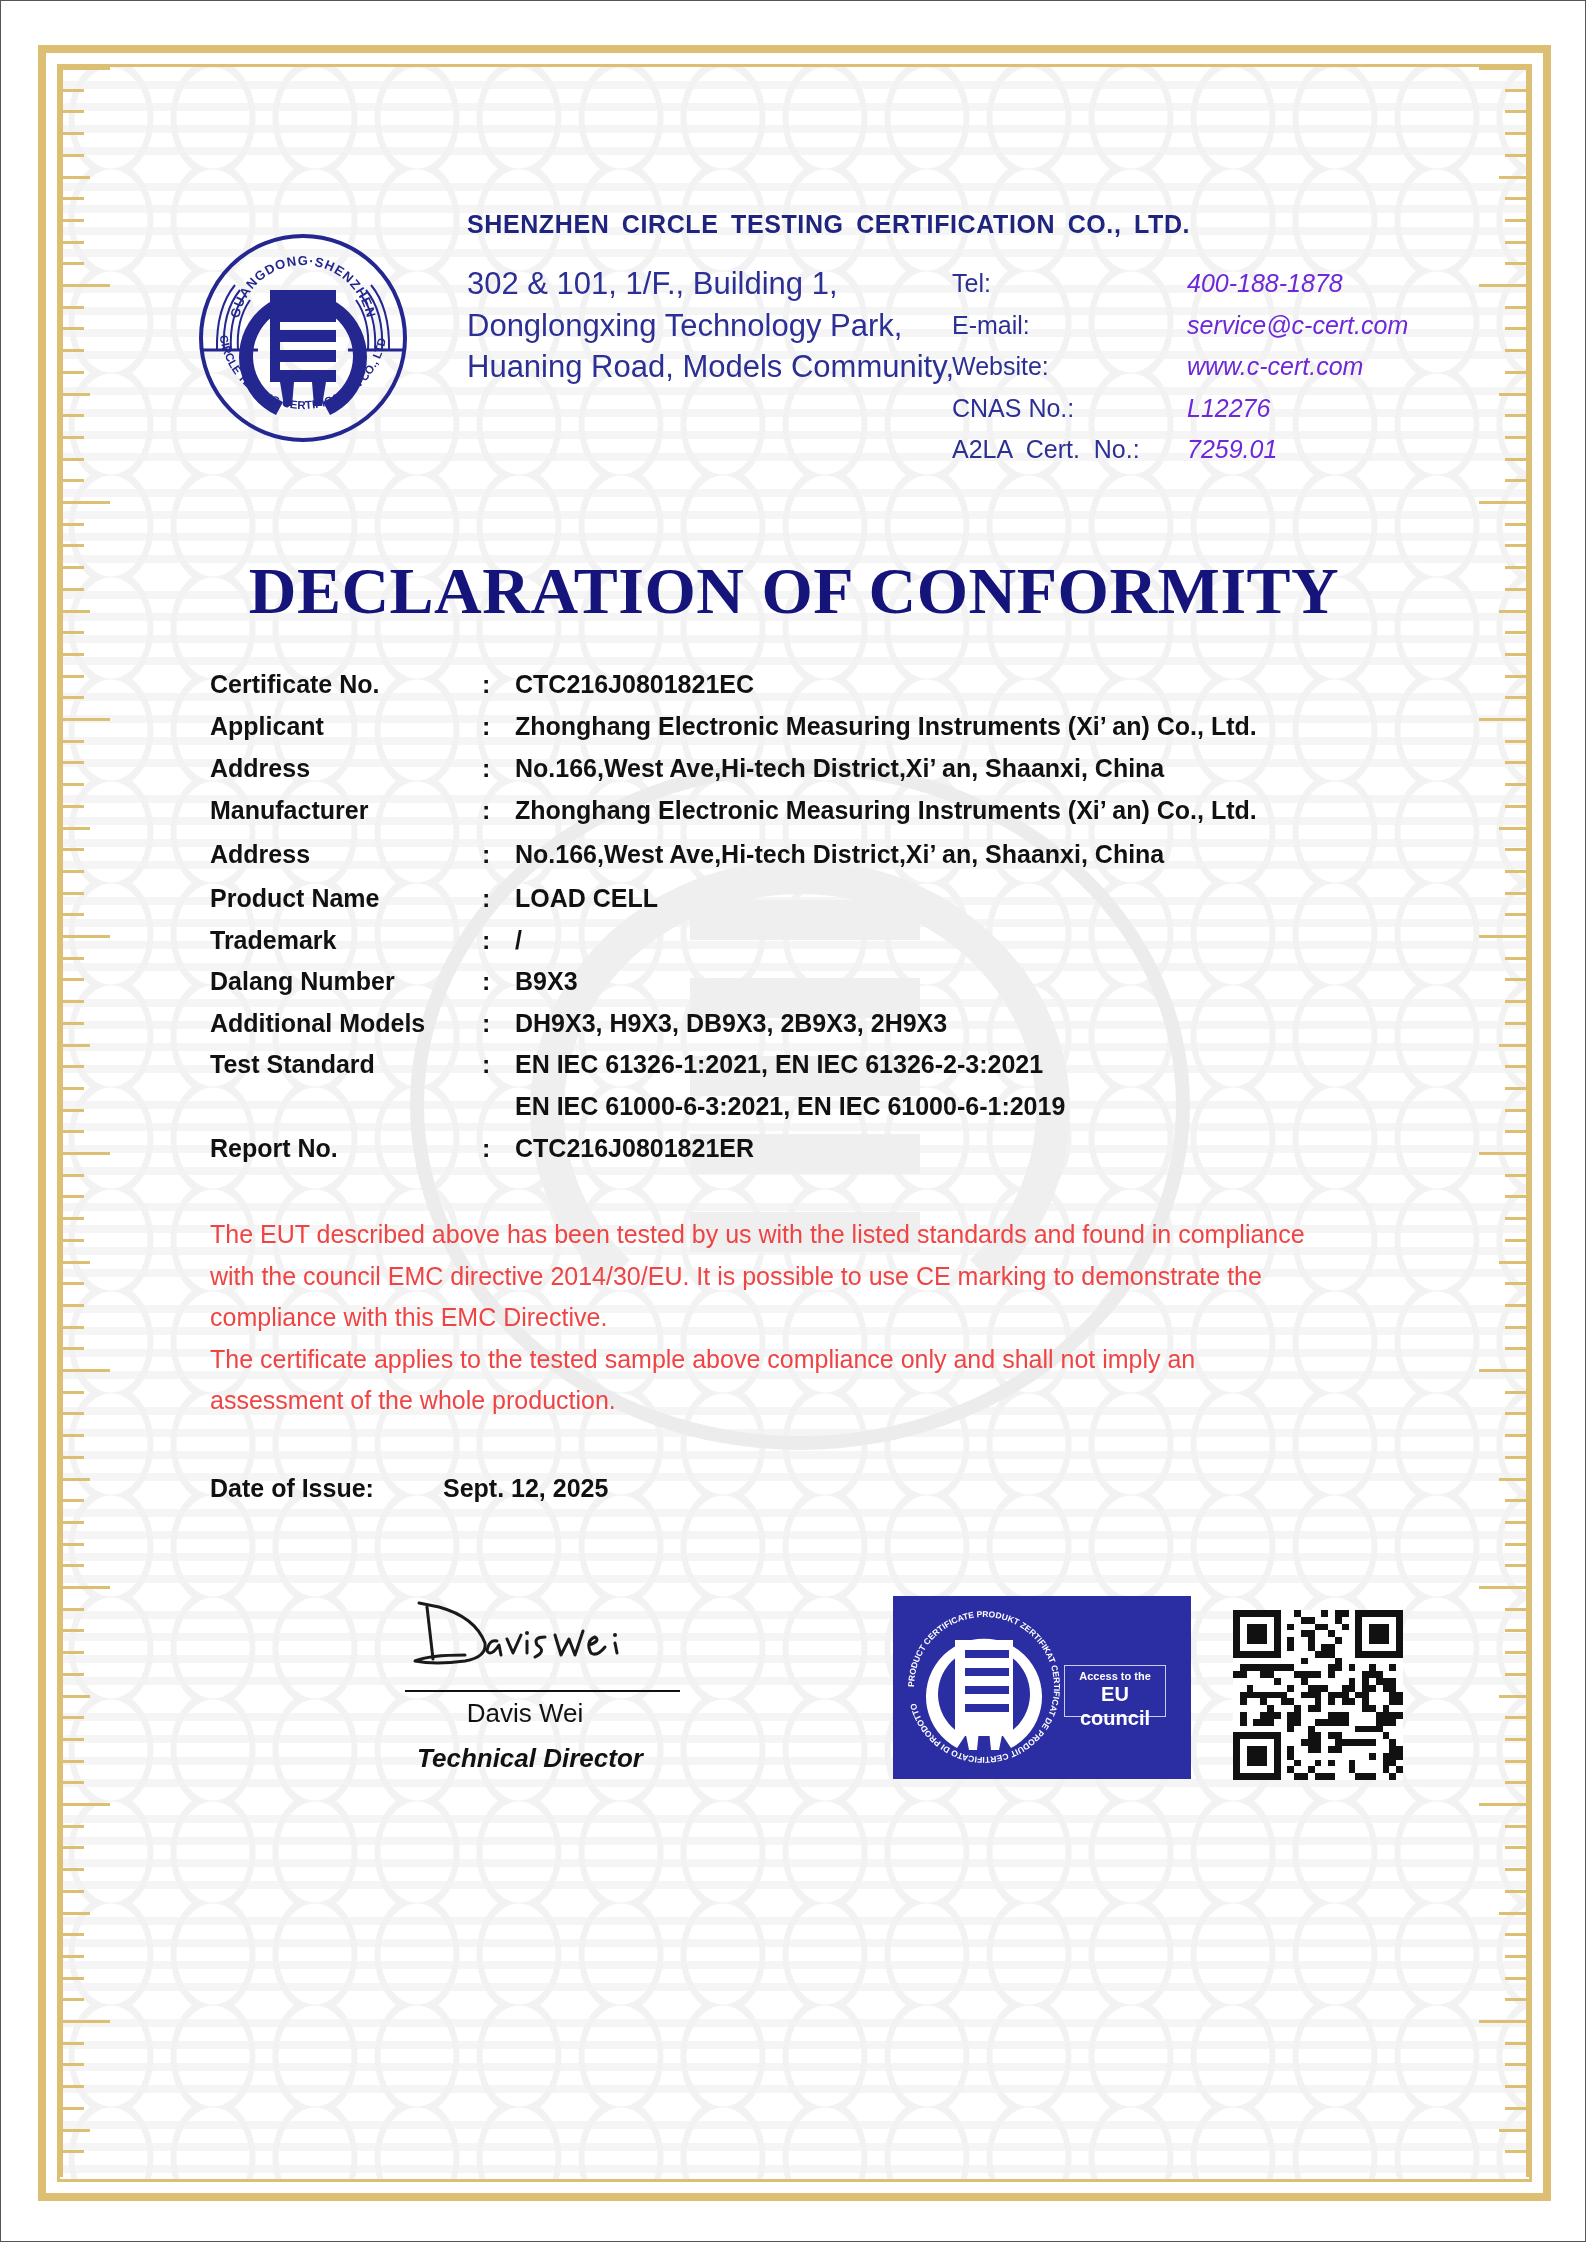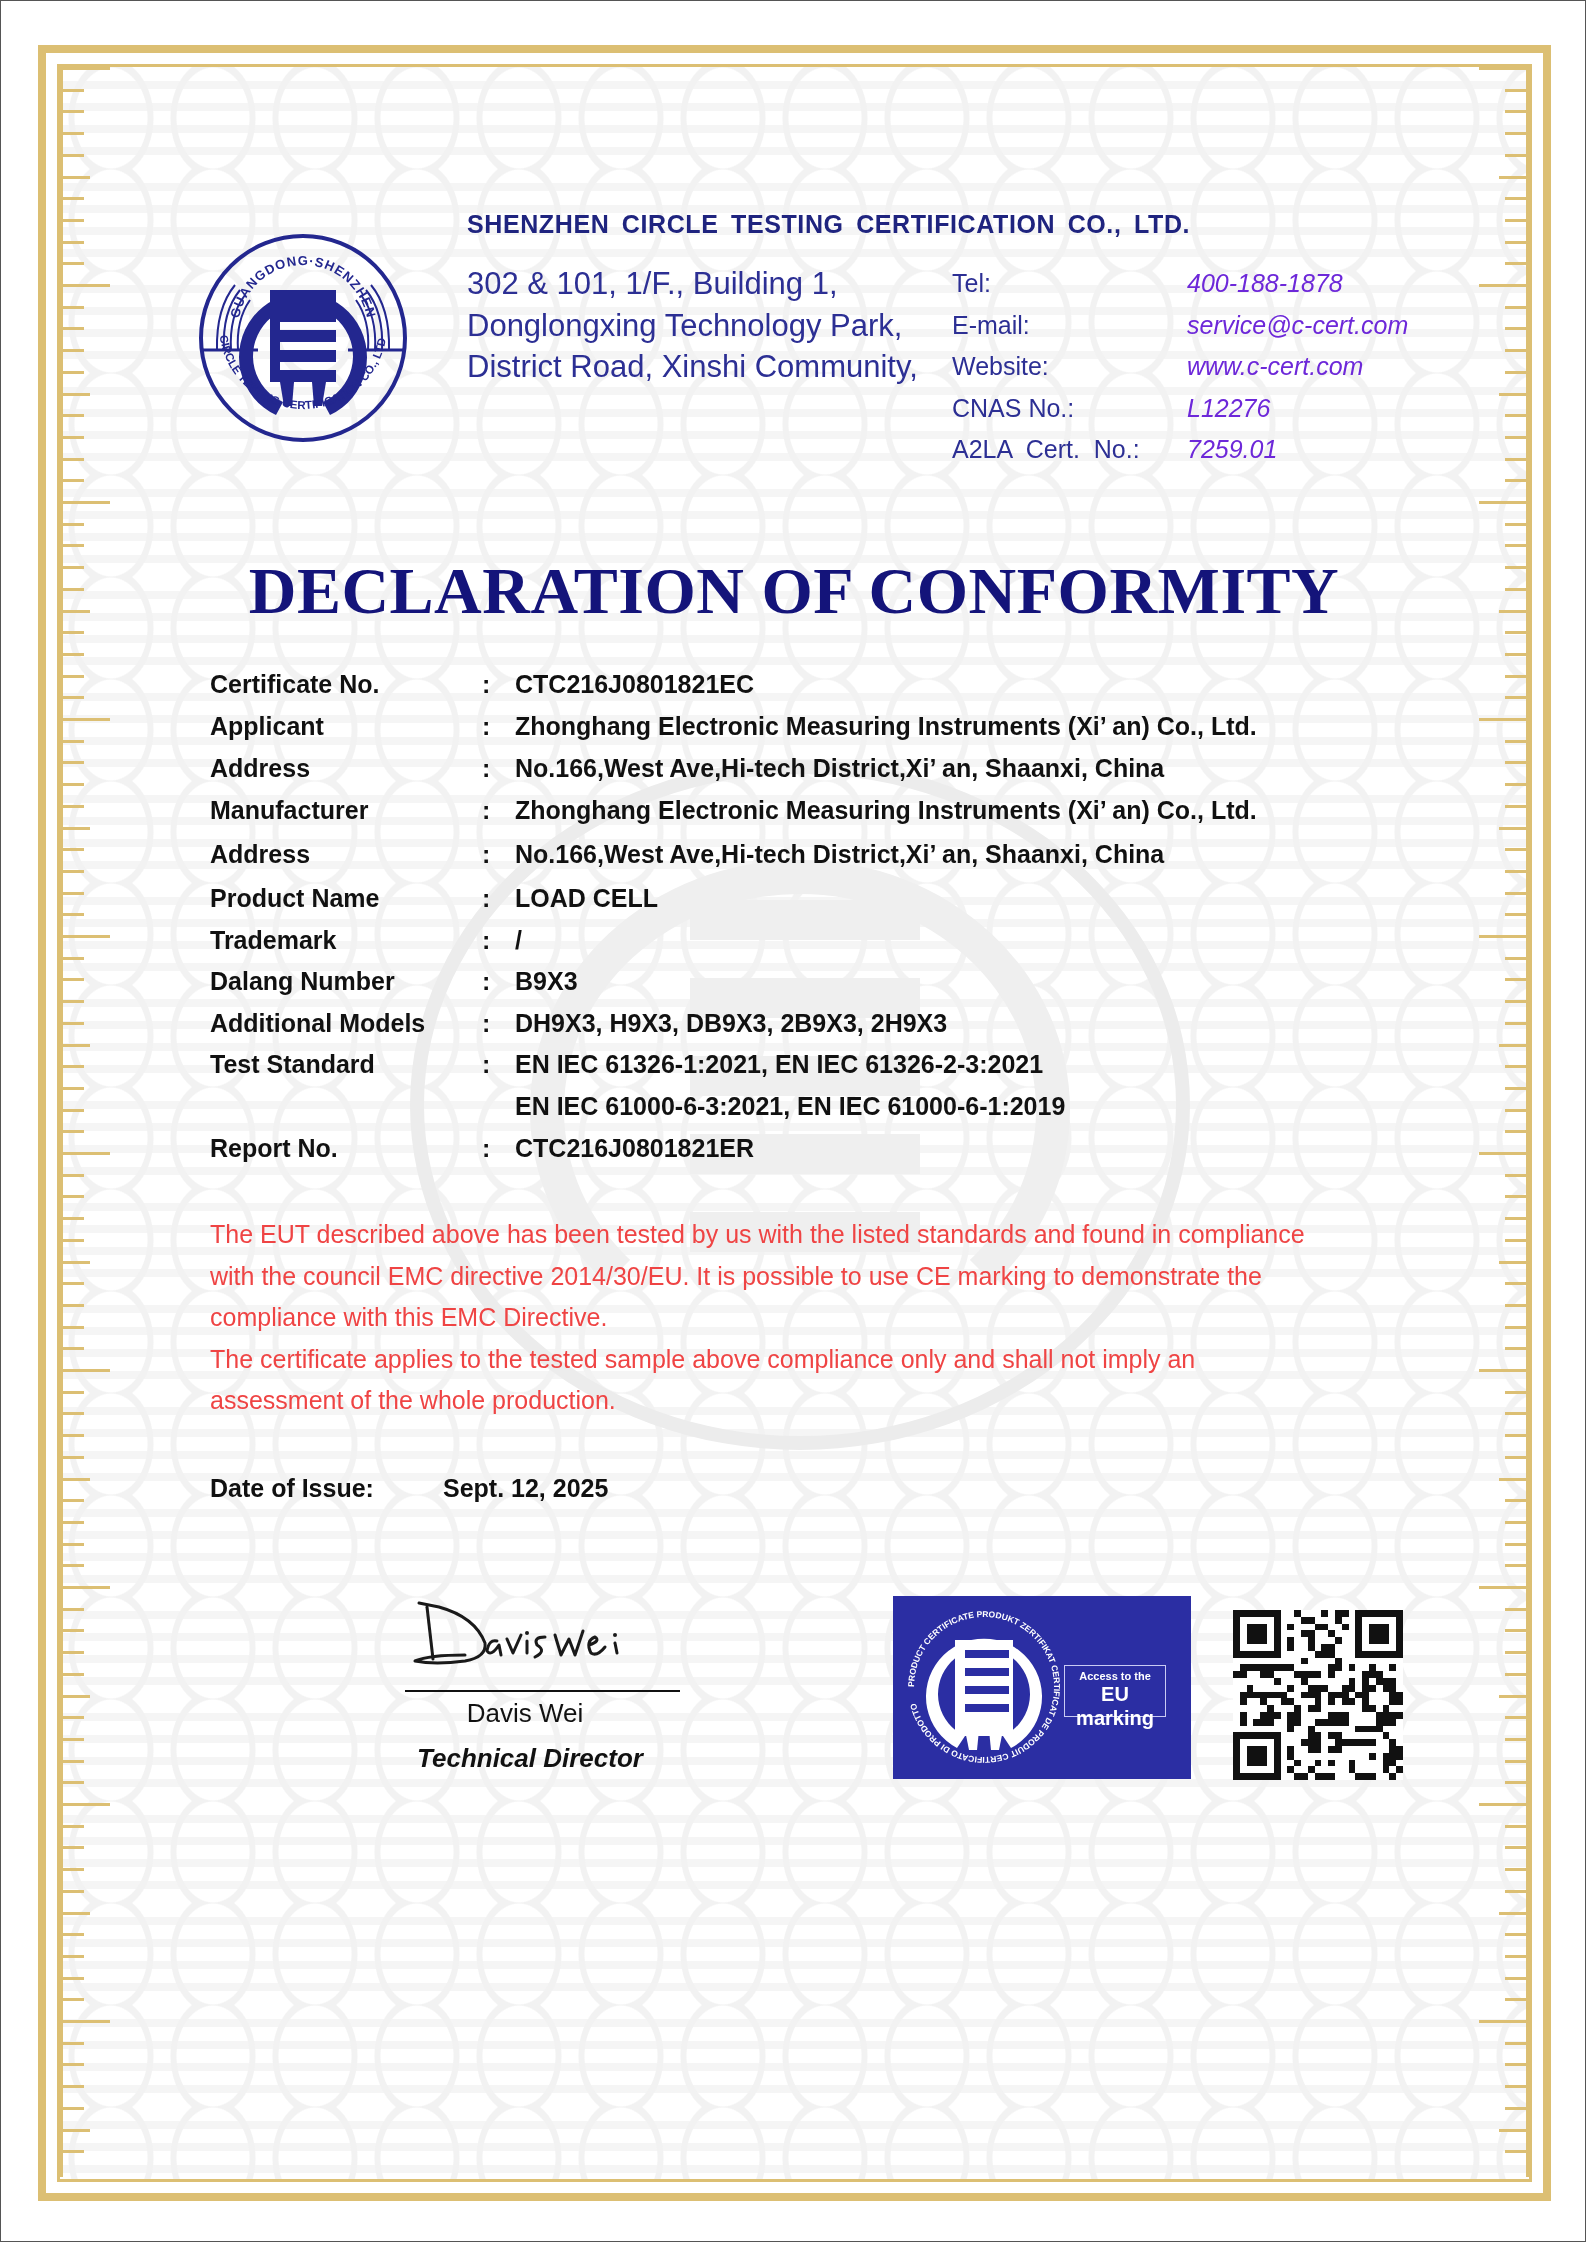--- a/index.html
+++ b/index.html
@@ -314,21 +314,21 @@
   <path d="M 82 172 L 86 196 L 94 196 L 96 172 Z" fill="#23278f"></path>
   <path d="M 114 172 L 116 196 L 124 196 L 128 172 Z" fill="#23278f"></path>
   <text font-size="13" font-weight="bold" fill="#23278f" font-family="Liberation Sans, sans-serif" letter-spacing="1"><textPath href="#arcTop" startOffset="50%" text-anchor="middle">GUANGDONG·SHENZHEN</textPath></text>
   <text font-size="11.5" font-weight="bold" fill="#23278f" font-family="Liberation Sans, sans-serif"><textPath href="#arcBot" startOffset="50%" text-anchor="middle">CIRCLE TESTING CERTIFICATION CO., LTD.</textPath></text>
 </svg>
 
 <div class="company-name">SHENZHEN CIRCLE TESTING CERTIFICATION CO., LTD.</div>
 <div class="addr">
   <div>302 &amp; 101, 1/F., Building 1,</div>
   <div>Donglongxing Technology Park,</div>
-  <div>District Road, Xinshi Community,</div>
+  <div>Huaning Road, Models Community,</div>
 </div>
 <div class="contact-labels">
   <div>Tel:</div>
   <div>E-mail:</div>
   <div>Website:</div>
   <div style="white-space:pre">CNAS No.:</div>
   <div style="white-space:pre">A2LA  Cert.  No.:</div>
 </div>
 <div class="contact-values">
   <div>400-188-1878</div>
@@ -446,21 +446,21 @@
     <rect x="66" y="66" width="44" height="8" fill="#2b2ea3"></rect>
     <rect x="66" y="84" width="44" height="8" fill="#2b2ea3"></rect>
     <rect x="66" y="102" width="44" height="8" fill="#2b2ea3"></rect>
     <rect x="56" y="118" width="58" height="10" fill="#ffffff"></rect>
     <path d="M 66 128 L 70 148 L 78 148 L 80 128 Z" fill="#ffffff"></path>
     <path d="M 90 128 L 92 148 L 100 148 L 104 128 Z" fill="#ffffff"></path>
     <text font-size="8.5" font-weight="bold" fill="#ffffff" font-family="Liberation Sans, sans-serif"><textPath href="#euRing" startOffset="0">PRODUCT CERTIFICATE PRODUKT ZERTIFIKAT CERTIFICAT DE PRODUIT CERTIFICATO DI PRODOTTO</textPath></text>
   </svg>
   <div class="eu-box">
     <div class="eu-small">Access to the</div>
-    <div class="eu-big">EU marking</div>
+    <div class="eu-big">EU council</div>
   </div>
 </div>
 
 <svg class="qr" viewBox="0 0 25 25" shape-rendering="crispEdges" id="qr-svg">
     <rect x="9" y="0" width="1" height="1" fill="#111"></rect>
     <rect x="13" y="0" width="1" height="1" fill="#111"></rect>
     <rect x="15" y="0" width="1" height="1" fill="#111"></rect>
     <rect x="16" y="0" width="1" height="1" fill="#111"></rect>
     <rect x="10" y="1" width="1" height="1" fill="#111"></rect>
     <rect x="11" y="1" width="1" height="1" fill="#111"></rect>

